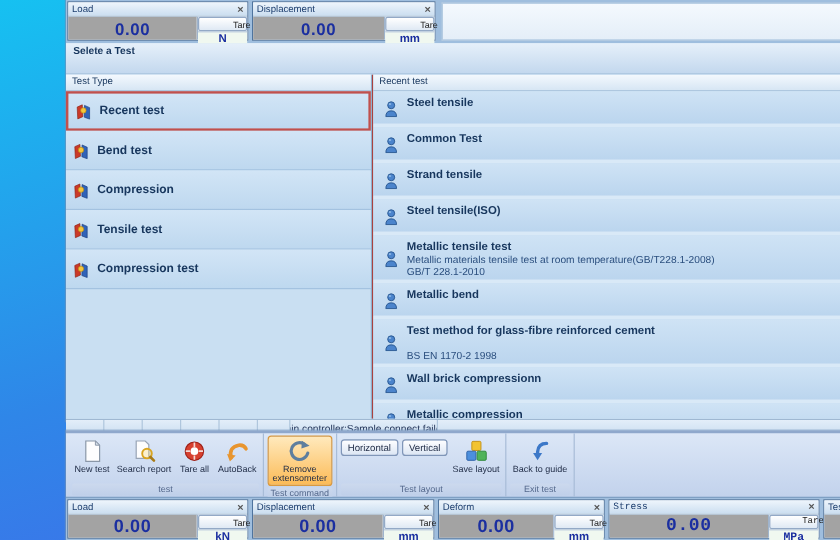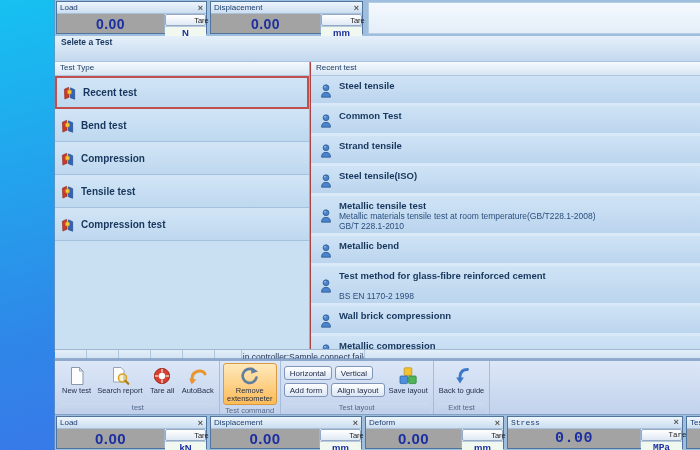--- a/index.html
+++ b/index.html
@@ -380,24 +380,20 @@
         </div>
         <div class="rb-glabel">Test command</div>
       </div>
       <div class="rb-group">
         <div class="rb-content">
           <div class="rb-smalls">
             <div class="rb-srow">
               <div class="rb-sbtn">Horizontal</div>
               <div class="rb-sbtn">Vertical</div>
             </div>
-            <div class="rb-srow">
-              <div class="rb-sbtn">Add form</div>
-              <div class="rb-sbtn">Align layout</div>
-            </div>
           </div>
           <div class="rb-btn">
             <div class="rb-icon icon">
               <svg viewBox="0 0 20 20" width="20" height="20">
                 <rect x="6.2" y="1.8" width="7.6" height="7.6" rx="1" fill="#F2C331" stroke="#C2921B" stroke-width="0.8"></rect>
                 <rect x="2" y="10" width="7.6" height="7.6" rx="1" fill="#4C8FDD" stroke="#2F62A8" stroke-width="0.8"></rect>
                 <rect x="10.6" y="10" width="7.6" height="7.6" rx="1" fill="#4FB35A" stroke="#2F8A3C" stroke-width="0.8"></rect>
               </svg>
             </div>
             <div class="rb-label">Save layout</div>

